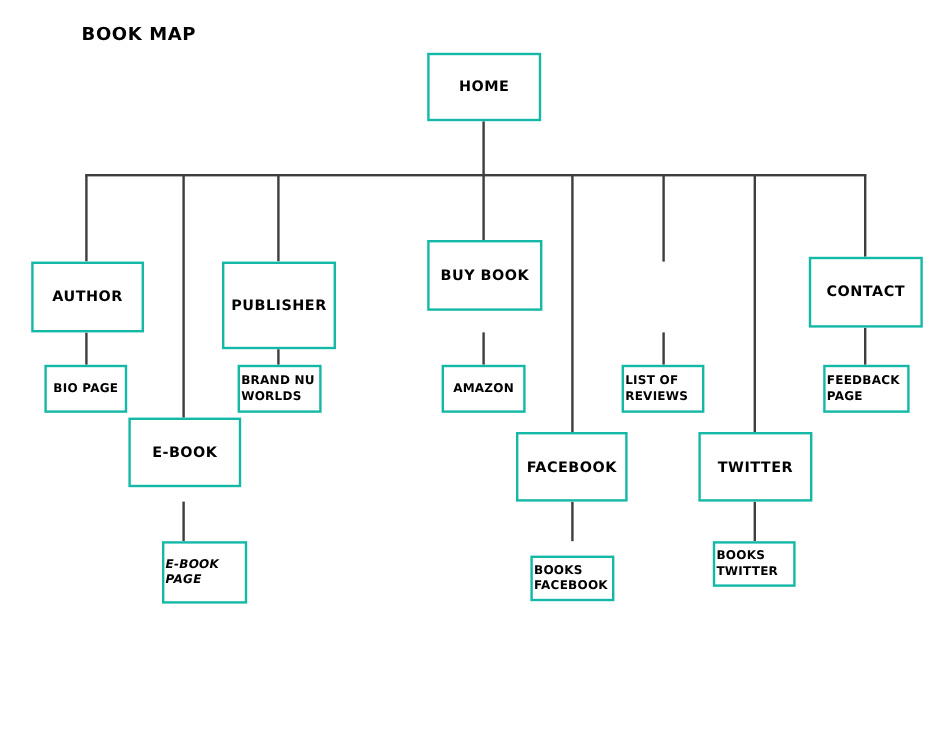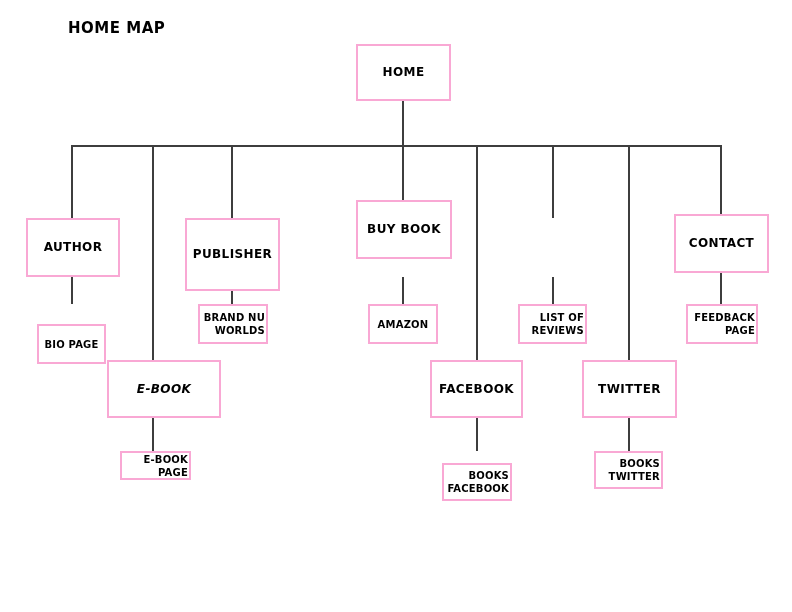--- a/index.html
+++ b/index.html
@@ -30,25 +30,25 @@
     position: absolute;
     background: #3e3e3e;
   }
   .vline { width: 2px; }
   .hline { height: 2px; }
   
   .node {
     position: absolute;
     box-sizing: border-box;
     background: #ffffff;
-    border: 2px solid #f9a8d4;
+    border: 2px solid #14b8a6;
     display: flex;
     align-items: center;
     justify-content: center;
-    text-align: right;
+    text-align: left;
     color: #000000;
     font-weight: bold;
   }
   .lvl1, .lvl2 {
     font-size: 12px;
     letter-spacing: 0.4px;
     line-height: 1.2;
     padding: 0 2px;
   }
   .lvl3 {
@@ -58,29 +58,29 @@
     padding: 0 1px;
   }
 
   
   #n-home      { left: 356px; top:  44px; width: 95px; height: 57px; }
   #n-author    { left:  26px; top: 218px; width: 94px; height: 59px; }
   #n-publisher { left: 185px; top: 218px; width: 95px; height: 73px; }
   #n-buy-book  { left: 356px; top: 200px; width: 96px; height: 59px; }
   #n-reviews   { left: 506px; top: 218px; width: 95px; height: 59px; }
   #n-contact   { left: 674px; top: 214px; width: 95px; height: 59px; }
-  #n-ebook     { left: 107px; top: 360px; width: 114px; height: 58px; font-style: italic; }
+  #n-ebook     { left: 107px; top: 348px; width: 94px; height: 58px; }
   #n-facebook  { left: 430px; top: 360px; width: 93px; height: 58px; }
   #n-twitter   { left: 582px; top: 360px; width: 95px; height: 58px; }
-  #n-bio-page        { left:  37px; top: 304px; width: 69px; height: 40px; margin-top: 20px; }
+  #n-bio-page        { left:  37px; top: 304px; width: 69px; height: 40px; }
   #n-brand-nu-worlds { left: 198px; top: 304px; width: 70px; height: 40px; }
   #n-amazon          { left: 368px; top: 304px; width: 70px; height: 40px; }
   #n-list-of-reviews { left: 518px; top: 304px; width: 69px; height: 40px; }
   #n-feedback-page   { left: 686px; top: 304px; width: 72px; height: 40px; }
-  #n-ebook-page      { left: 120px; top: 451px; width: 71px; height: 29px; }
+  #n-ebook-page      { left: 135px; top: 451px; width: 71px; height: 52px; font-style: italic; }
   #n-books-facebook  { left: 442px; top: 463px; width: 70px; height: 38px; }
   #n-books-twitter   { left: 594px; top: 451px; width: 69px; height: 38px; }
 
   
   #l-bar              { left:  71px; top: 145px; width: 651px; }
   #l-home-buybook     { left: 402px; top: 101px; height: 117px; }
   #l-drop-author      { left:  71px; top: 146px; height:  72px; }
   #l-drop-ebook       { left: 152px; top: 146px; height: 214px; }
   #l-drop-publisher   { left: 231px; top: 146px; height:  72px; }
   #l-drop-facebook    { left: 476px; top: 146px; height: 214px; }
@@ -94,21 +94,21 @@
   #l-contact-feedback { left: 720px; top: 273px; height:  31px; }
   #l-ebook-page       { left: 152px; top: 418px; height:  33px; }
   #l-facebook-books   { left: 476px; top: 418px; height:  33px; }
   #l-twitter-books    { left: 628px; top: 418px; height:  33px; }
 </style>
 </head>
 <body>
 
 <div class="canvas">
 
-  <div class="page-title">HOME MAP</div>
+  <div class="page-title">BOOK MAP</div>
 
   <div class="line hline" id="l-bar"></div>
   <div class="line vline" id="l-home-buybook"></div>
   <div class="line vline" id="l-drop-author"></div>
   <div class="line vline" id="l-drop-ebook"></div>
   <div class="line vline" id="l-drop-publisher"></div>
   <div class="line vline" id="l-drop-facebook"></div>
   <div class="line vline" id="l-drop-reviews"></div>
   <div class="line vline" id="l-drop-twitter"></div>
   <div class="line vline" id="l-drop-contact"></div>

